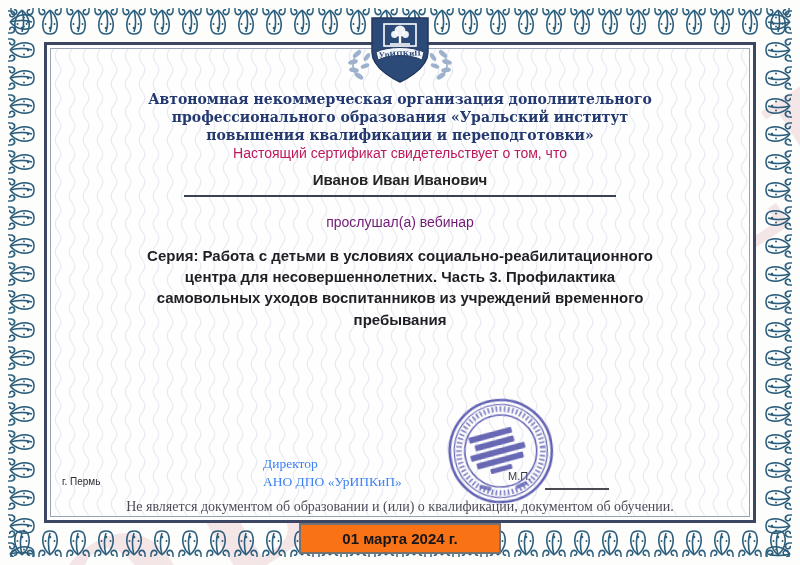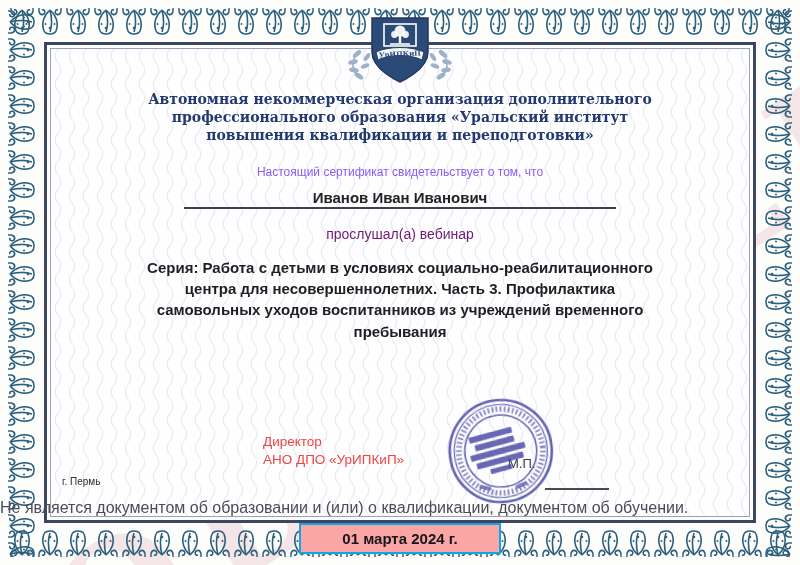--- a/index.html
+++ b/index.html
@@ -30,43 +30,43 @@
 
   
   .content { position:absolute; left:10px; right:10px; top:8px; z-index:4; text-align:center; }
   .logo-wrap { margin-top:4px; }
   .org-name { margin-top:3px; font-family:"DejaVu Serif","Liberation Serif",serif;
               font-weight:bold; font-size:14px; line-height:1.28; color:#23396f;
               white-space:pre-line; }
   .cert-title { margin-top:3px; font-family:"DejaVu Serif","Liberation Serif",serif;
               font-weight:bold; font-size:56px; letter-spacing:13px; line-height:1.04;
               color:#3d4e63; text-indent:13px; }
-  .statement { margin-top:20px; font-size:12px; color:#8b5cf6; }
-  .recipient-block { width:432px; margin:10px auto 0 auto; padding-bottom:1px;
+  .statement { font-size:14px; color:#be185d; }
+  .recipient-block { width:432px; margin:10px auto 0 auto; padding-bottom:7px;
               border-bottom:2px solid #3a4150; }
   .recipient { font-size:15px; font-weight:bold; color:#222; }
   .action { margin-top:17px; font-size:14px; color:#701a75; }
   .topic { margin:15px auto 0 auto; width:520px; font-size:15px; font-weight:bold;
            line-height:1.42; color:#1e1e24; }
 
   
   .city { position:absolute; left:62px; top:476px; z-index:4; font-size:10px; color:#2c2c33; }
-  .signer { position:absolute; left:263px; top:433px; z-index:4; font-size:13.5px;
-            line-height:1.3; color:#ef4444; white-space:pre-line; }
+  .signer { position:absolute; left:263px; top:455px; z-index:4; font-size:13.5px;
+            line-height:1.3; color:#3b82f6; white-space:pre-line;font-family:Liberation Serif, serif; }
   .stamp { position:absolute; left:446px; top:396px; z-index:5; opacity:.88;
            transform:rotate(-6deg); filter:blur(.4px); }
-  .stamp-label { position:absolute; left:508px; top:456px; z-index:4; font-size:13px; color:#3a3a44; }
+  .stamp-label { position:absolute; left:508px; top:470px; z-index:4; font-size:11px; color:#3a3a44; }
   .sig-line { position:absolute; left:545px; top:488px; width:64px; z-index:6;
               border-top:2px solid #4a4a52; }
-  .disclaimer { position:absolute; left:0; right:0; top:499px; z-index:4; text-align:left;
-              font-size:16px; color:#4c4c58; }
+  .disclaimer { position:absolute; left:0; right:0; top:499px; z-index:4; text-align:center;
+              font-size:14px; color:#4c4c58;font-family:Liberation Serif, serif; }
 
   .date-box { position:absolute; left:50%; top:523px; transform:translateX(-50%);
-              width:202px; height:31px; z-index:7; background:#fca5a5;
-              border:2px solid #0ea5e9; display:flex; align-items:center; justify-content:center; }
+              width:202px; height:31px; z-index:7; background:#f97316;
+              border:2px solid #737373; display:flex; align-items:center; justify-content:center; }
   .date-text { font-size:15px; font-weight:bold; color:#15151a; }
 </style>
 </head>
 <body>
 
 <div class="stage">
 
   <div class="band band-top">
     <svg width="784" height="28" xmlns="http://www.w3.org/2000/svg">
       <defs>

